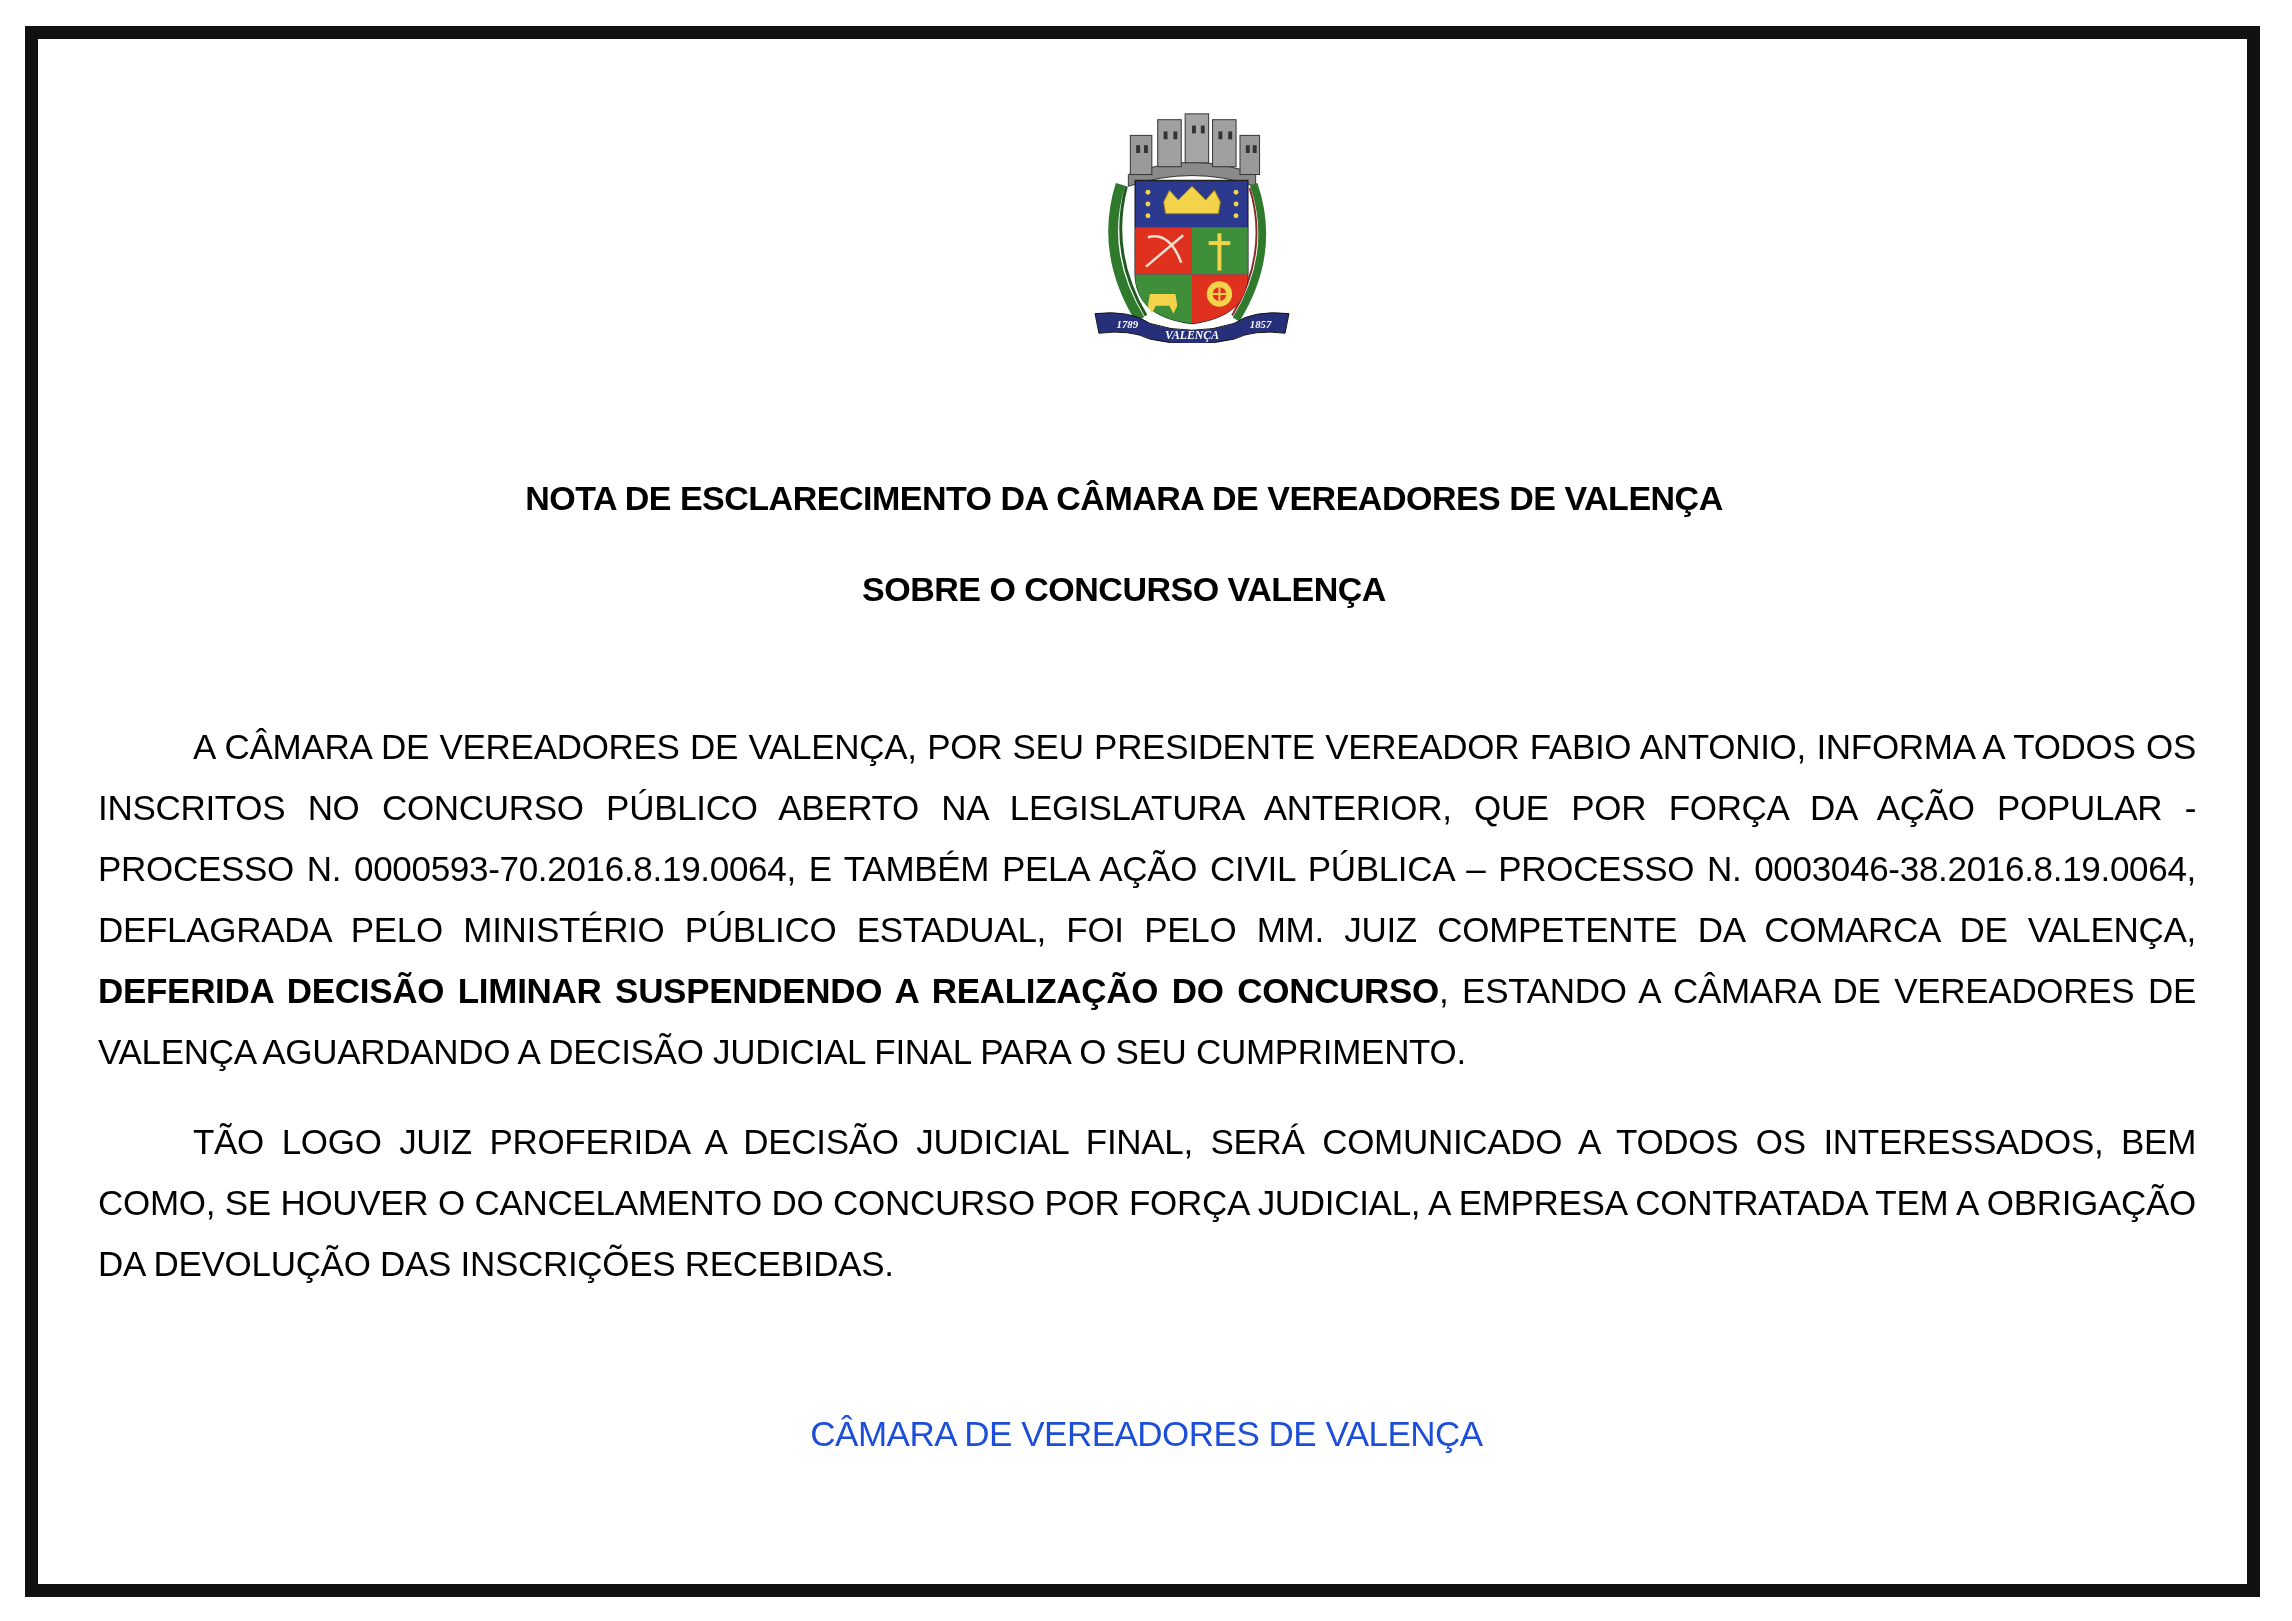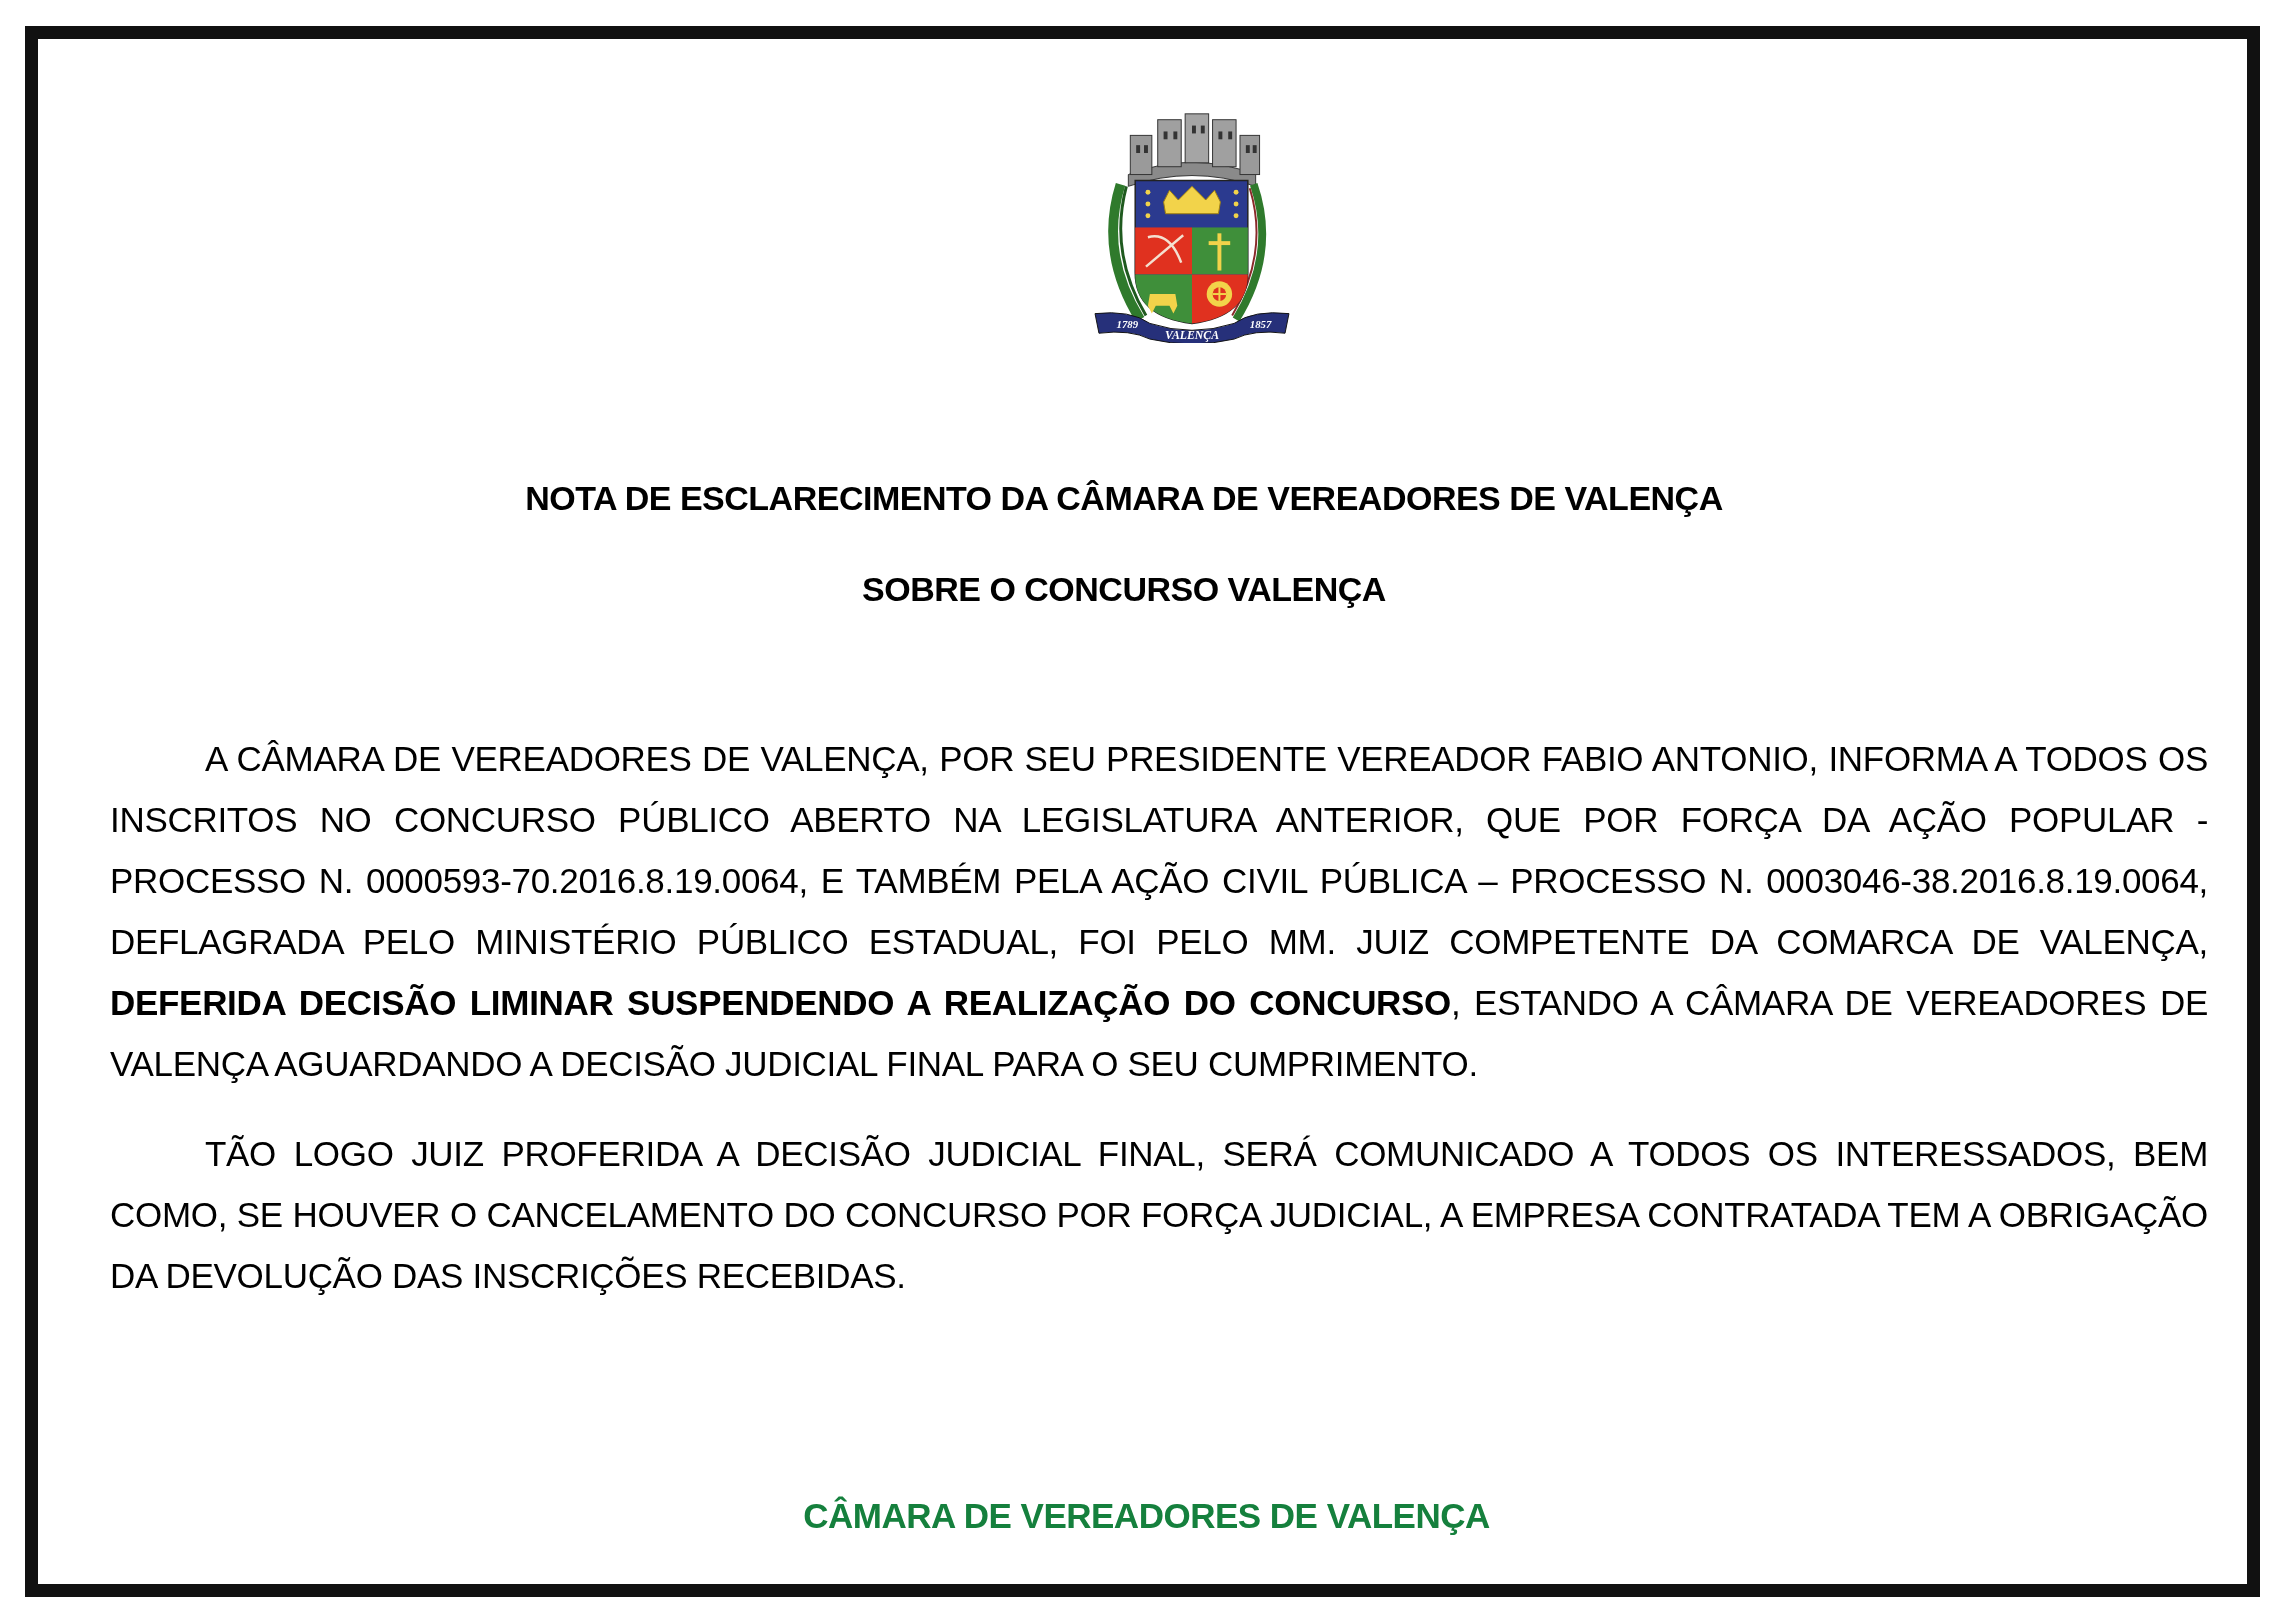--- a/index.html
+++ b/index.html
@@ -15,28 +15,28 @@
       font-size: 34px; color: #000; letter-spacing: -0.5px; white-space: nowrap;
     }
     .title-1 { top: 479px; }
     .title-2 { top: 570px; }
     .body-text {
       position: absolute; left: 98px; width: 2098px;
       font-family: "Liberation Sans", sans-serif; font-size: 35px; color: #000;
       line-height: 61px; text-align: justify; text-align-last: left;
       letter-spacing: -0.3px;
     }
-    .para { margin: 12px; text-indent: 95px; }
+    .para { margin: 0; text-indent: 95px; }
     .para-1 { position: absolute; top: 716px; left: 0; width: 2098px; }
     .para-2 { position: absolute; top: 1111px; left: 0; width: 2098px; }
     .para b { font-weight: bold; }
     .footer {
-      position: absolute; left: 0; width: 2293px; top: 1496px; text-align: center;
-      font-family: "Liberation Sans", sans-serif; font-weight: bold;
-      font-size: 35px; color: #15803d; white-space: nowrap; letter-spacing: -0.5px;
+      position: absolute; left: 0; width: 2293px; top: 1414px; text-align: center;
+      font-family: "Liberation Sans", sans-serif; font-weight: normal;
+      font-size: 35px; color: #1d4ed8; white-space: nowrap; letter-spacing: -0.5px;
     }
   </style>
 </head>
 <body>
 
 <div class="frame"></div>
 
 <div class="crest">
   <svg width="202" height="237" viewBox="0 0 206 242" xmlns="http://www.w3.org/2000/svg">
 

